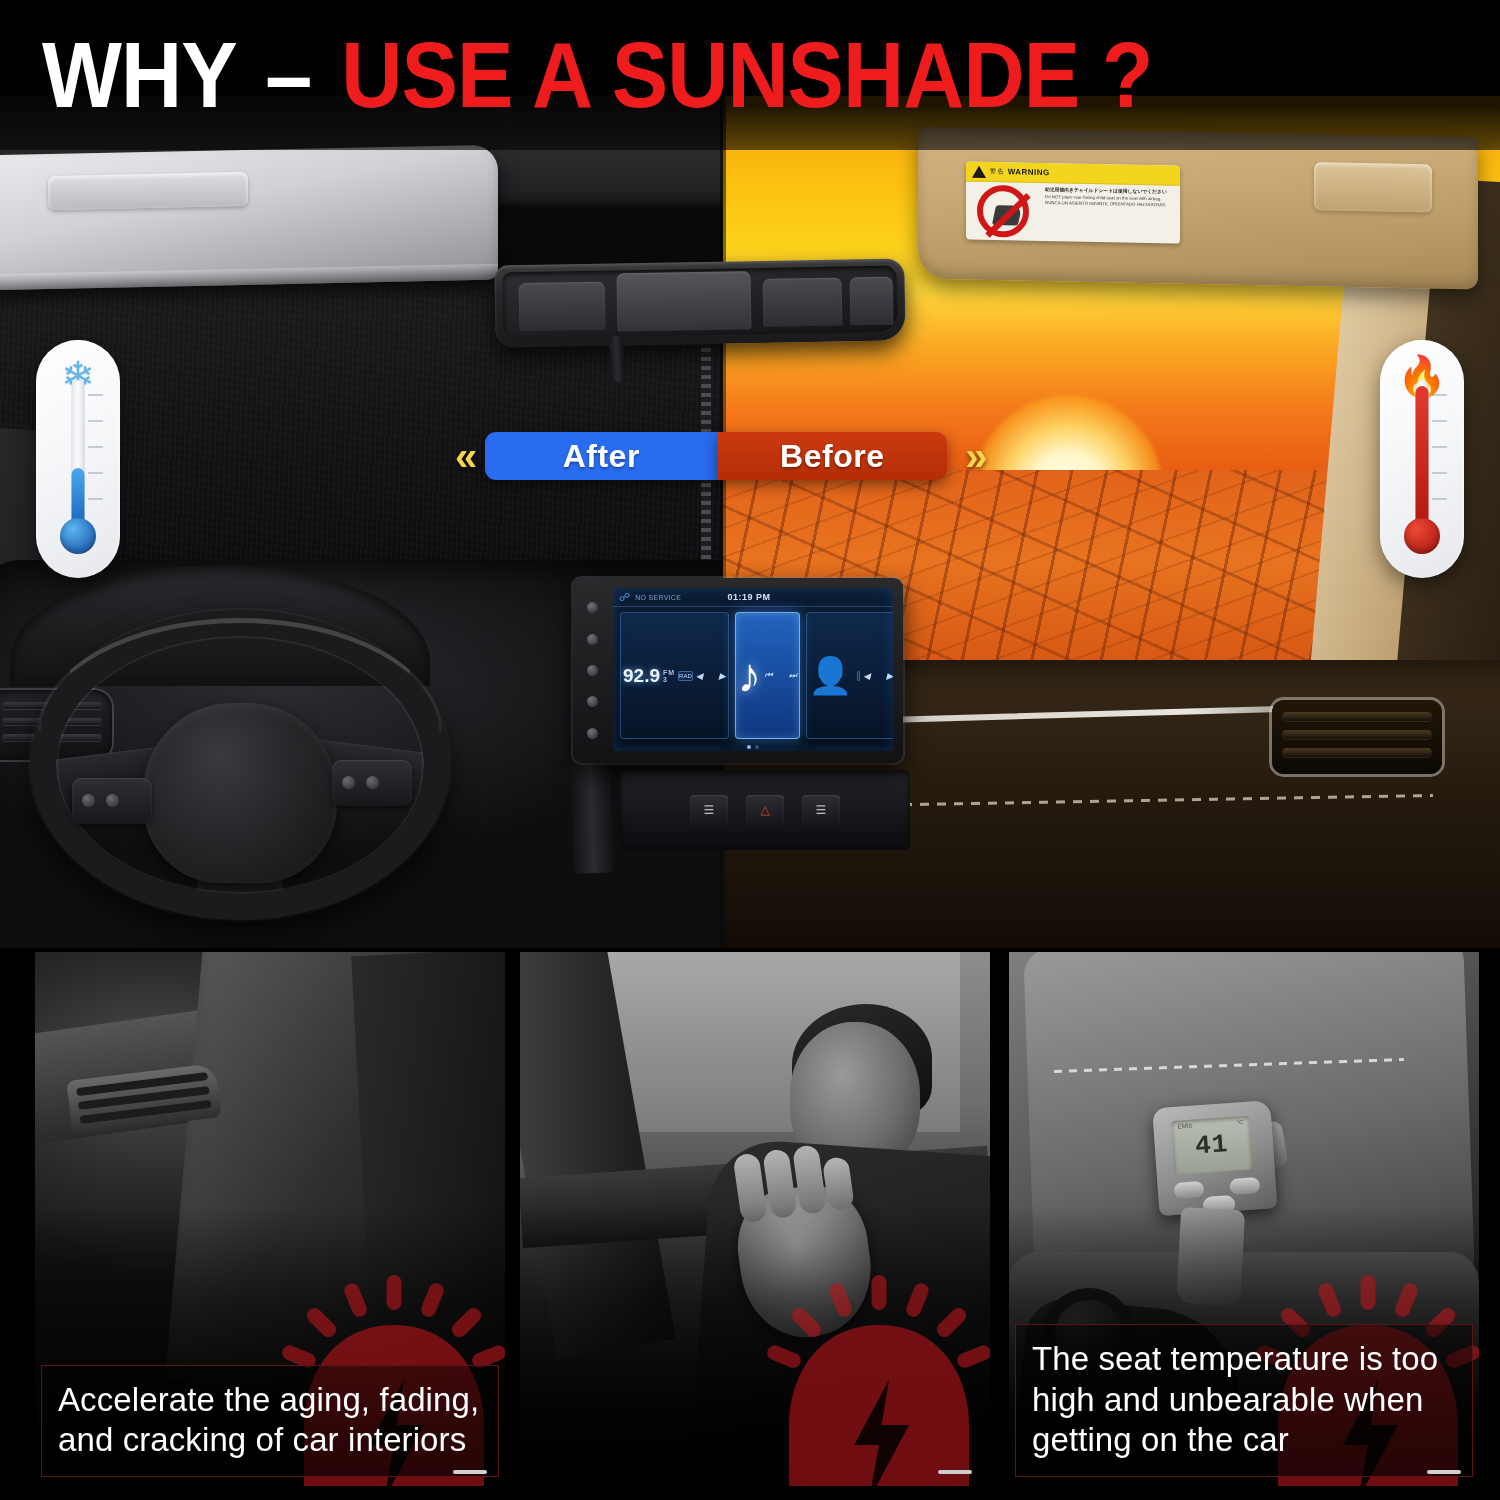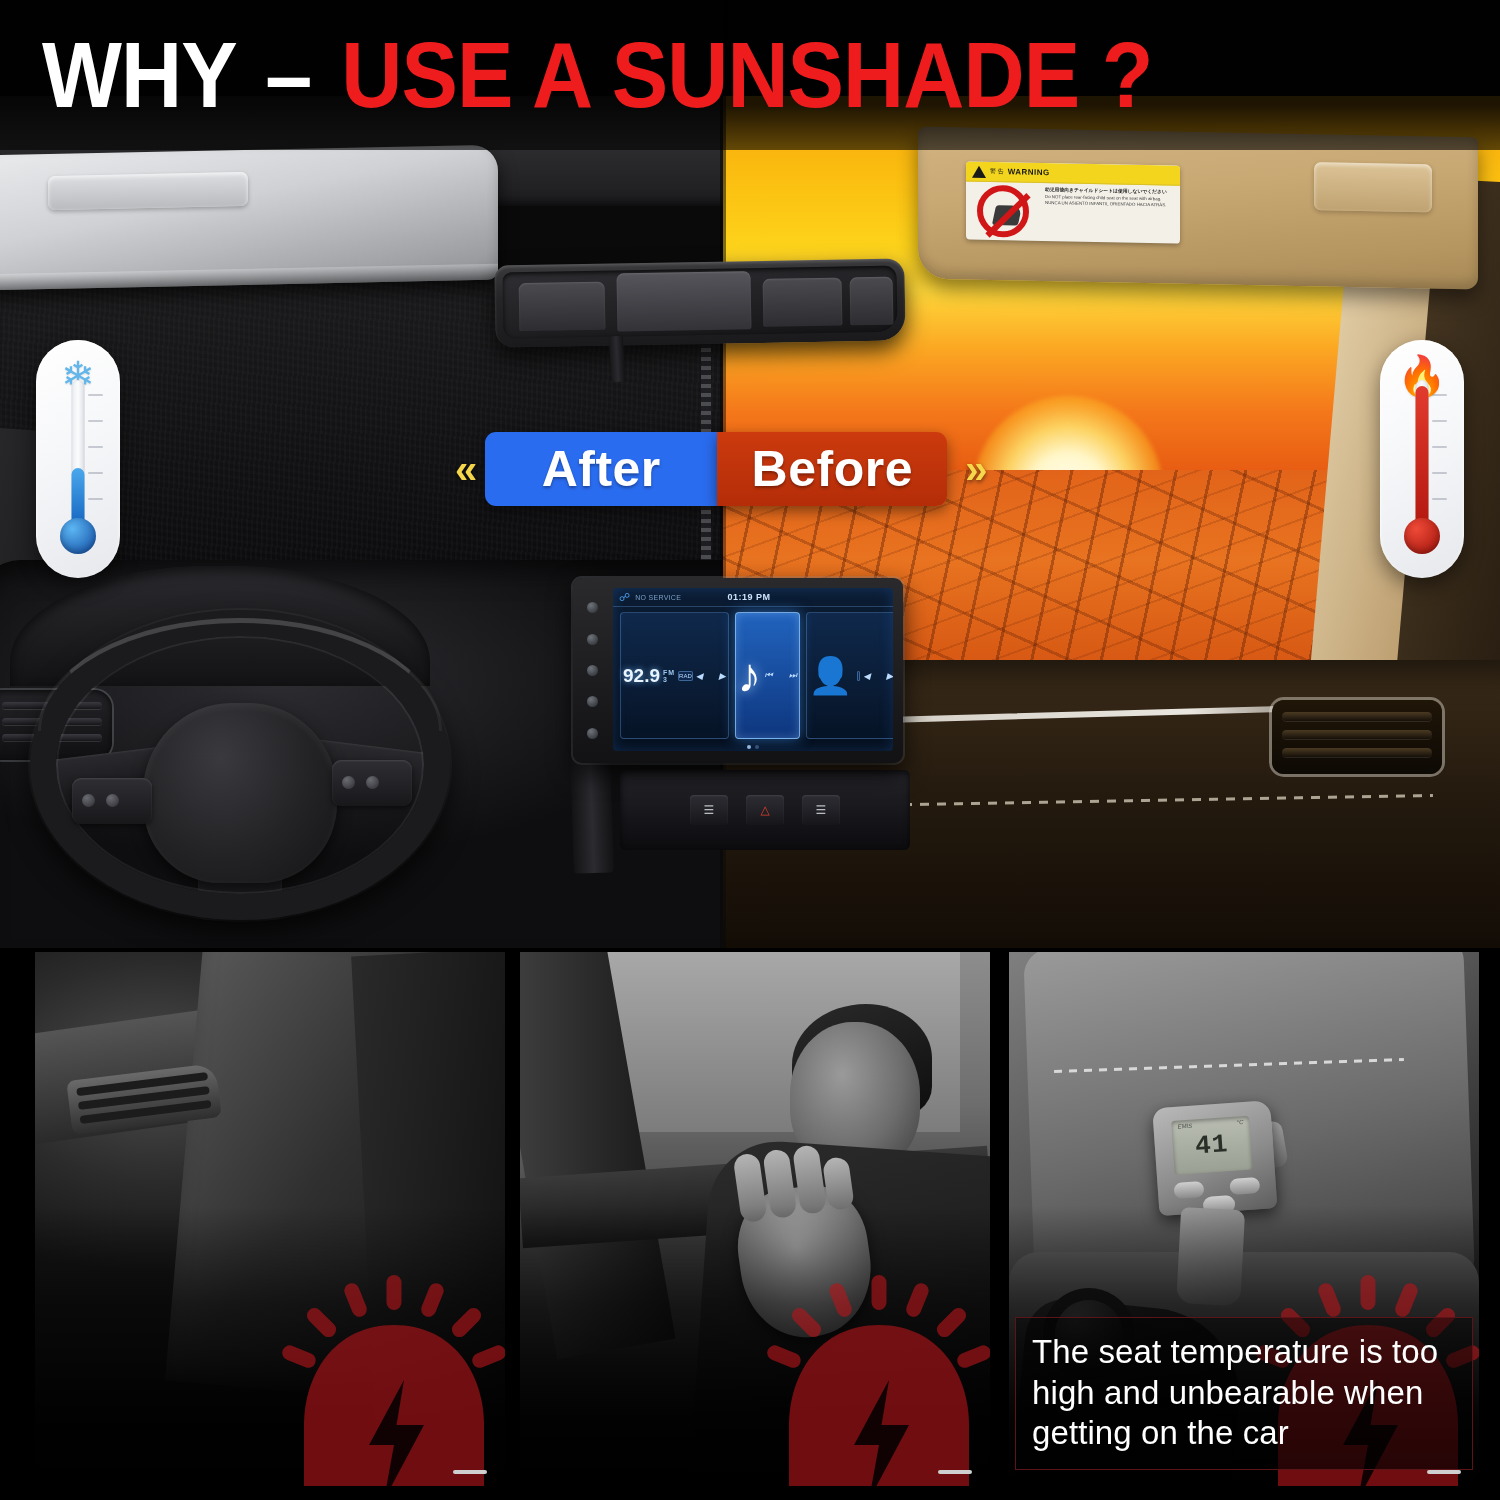--- a/index.html
+++ b/index.html
@@ -329,22 +329,22 @@
     position:absolute; left:455px; top:432px; display:flex; align-items:center; z-index:40;
   }
   .chev{
     display:flex; align-items:center; color:#f6d64a; font-weight:bold;
     font-size:40px; line-height:1; letter-spacing:-10px;
     text-shadow:0 2px 4px rgba(0,0,0,.55);
   }
   .chev.left{ margin-right:10px; padding-right:8px; }
   .chev.right{ margin-left:10px; padding-left:8px; }
   .badge{
-    height:74px; display:flex; align-items:center; justify-content:center;
-    font-weight:bold; font-size:50px; color:#fff;
+    height:48px; display:flex; align-items:center; justify-content:center;
+    font-weight:bold; font-size:32px; color:#fff;
     padding:15px 34px; letter-spacing:.5px;
     text-shadow:0 2px 3px rgba(0,0,0,.35);
     box-shadow:0 5px 14px rgba(0,0,0,.45);
   }
   .badge-after{ background:#2a6cf0; border-radius:11px 0 0 11px; min-width:232px; }
   .badge-before{ background:#c4340c; border-radius:0 11px 11px 0; min-width:230px;
     background:linear-gradient(180deg,#cc3a0e,#b42d08); }
 
   
   .thermo{
@@ -653,21 +653,21 @@
   .panel-fade{
     position:absolute; left:0; right:0; bottom:0; height:280px;
     background:linear-gradient(180deg,rgba(0,0,0,0) 0%,rgba(0,0,0,.55) 35%,rgba(0,0,0,.92) 75%,#000 100%);
   }
   
   .sigil{
     position:absolute; right:-14px; bottom:-34px; width:250px; height:250px;
     opacity:.62; pointer-events:none;
   }
   .caption{
-    position:absolute; left:6px; right:6px; bottom:16px;
+    position:absolute; left:6px; right:6px; bottom:9px;
     border:1px solid #5c1418;
     background:linear-gradient(180deg,rgba(0,0,0,.46),rgba(0,0,0,.66));
     color:#fff; font-size:33px; line-height:1.22;
     padding:14px 0 16px 16px;
     letter-spacing:.1px;
   }
   .cap-ul{
     position:absolute; right:18px; bottom:12px; width:34px; height:4px;
     background:#cfcfcf; border-radius:2px;
   }
@@ -893,20 +893,21 @@
           <rect x="47" y="2" width="6" height="14" rx="3" transform="rotate(45 50 50)"></rect>
           <rect x="47" y="2" width="6" height="14" rx="3" transform="rotate(-45 50 50)"></rect>
           <rect x="47" y="2" width="6" height="14" rx="3" transform="rotate(22 50 50)"></rect>
           <rect x="47" y="2" width="6" height="14" rx="3" transform="rotate(-22 50 50)"></rect>
           <rect x="47" y="2" width="6" height="14" rx="3" transform="rotate(68 50 50)"></rect>
           <rect x="47" y="2" width="6" height="14" rx="3" transform="rotate(-68 50 50)"></rect>
           <path d="M50 22 C74 22 86 42 86 62 L86 100 L14 100 L14 62 C14 42 26 22 50 22 Z"></path>
         </g>
         <path d="M54 44 L40 70 L50 70 L46 92 L62 62 L51 62 Z" fill="#1a0304"></path>
       </svg>
+      <div class="caption">Accelerate the aging, fading, and cracking of car interiors</div>
       <span class="cap-ul"></span>
     </div>
 
     <div class="panel p2">
       <div class="ph ph2">
         <span class="winframe"></span>
         <span class="pillar"></span>
         <span class="dashline"></span>
         <span class="hair"></span>
         <span class="head"></span>

